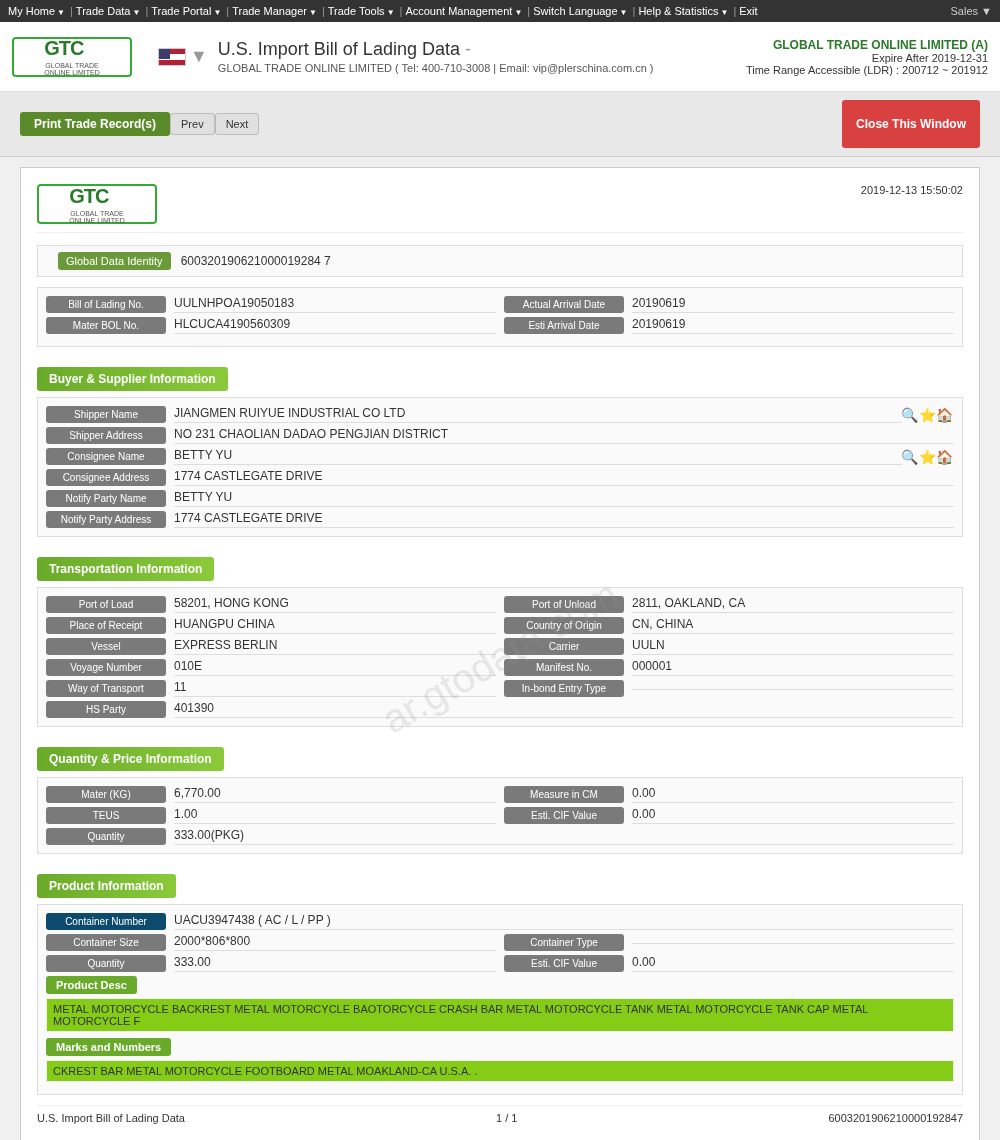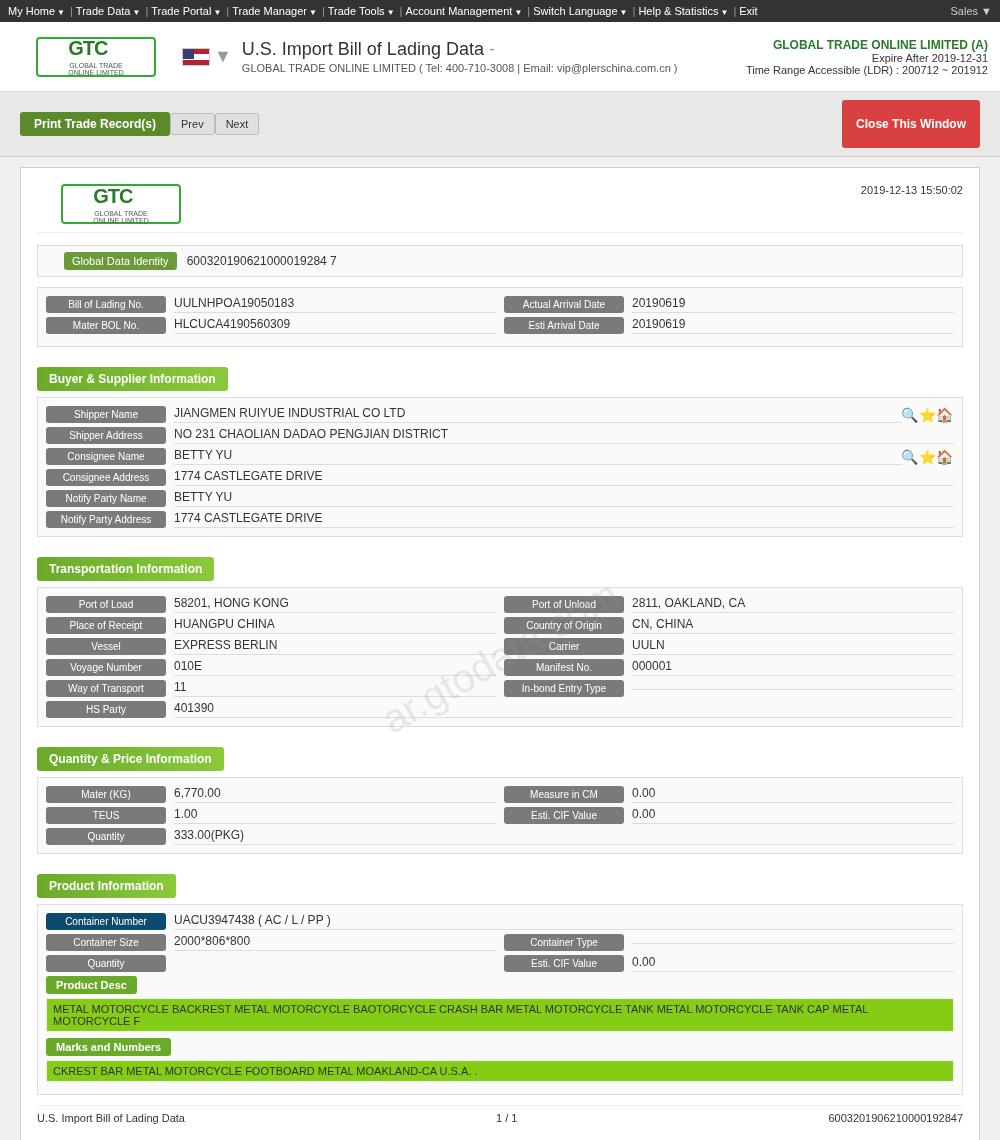--- a/index.html
+++ b/index.html
@@ -31,27 +31,27 @@
     .btn-print { background: #5a8a2a; color: #fff; border: none; padding: 5px 14px; border-radius: 3px; cursor: pointer; font-size: 12px; font-weight: bold; }
     .btn-nav { background: #e0e0e0; color: #333; border: 1px solid #bbb; padding: 4px 10px; border-radius: 3px; cursor: pointer; font-size: 11px; }
     .btn-close { background: #d94040; color: #fff; border: none; padding: 17px 14px; border-radius: 3px; cursor: pointer; font-size: 12px; font-weight: bold; margin-left: auto; }
 
     
     .main-content { background: #fff; margin: 10px 20px; border: 1px solid #ccc; padding: 16px; }
 
     
     .doc-header { display: flex; justify-content: space-between; align-items: flex-start; margin-bottom: 12px; padding-bottom: 8px; border-bottom: 1px solid #eee; }
     .doc-logo { display: flex; flex-direction: column; }
-    .doc-logo-img { width: 120px; height: 40px; border: 2px solid #3a3; border-radius: 4px; display: flex; align-items: center; justify-content: center; margin-left: 24px; }
+    .doc-logo-img { width: 120px; height: 40px; border: 2px solid #3a3; border-radius: 4px; display: flex; align-items: center; justify-content: center; }
     .doc-logo-text { font-size: 20px; font-weight: bold; color: #2a7a2a; letter-spacing: -1px; }
     .doc-logo-sub { font-size: 7px; color: #555; text-align: center; margin-top: 2px; }
     .doc-datetime { font-size: 11px; color: #333; }
 
     
-    .identity-row { display: flex; align-items: center; background: #f9f9f9; border: 1px solid #ddd; padding: 6px 26px; margin-bottom: 10px; }
+    .identity-row { display: flex; align-items: center; background: #f9f9f9; border: 1px solid #ddd; padding: 6px 20px; margin-bottom: 10px; }
     .identity-label { background: #6a9a3a; color: #fff; padding: 3px 8px; border-radius: 3px; font-size: 11px; margin-right: 10px; white-space: nowrap; }
     .identity-value { font-size: 12px; color: #333; }
     .info-row { display: flex; align-items: center; margin-bottom: 4px; }
     .info-row:last-child { margin-bottom: 0; }
     .field-label { background: #7a7a7a; color: #fff; padding: 3px 8px; border-radius: 3px; font-size: 10px; min-width: 120px; text-align: center; margin-right: 8px; white-space: nowrap; }
     .field-value { font-size: 12px; color: #333; flex: 1; border-bottom: 1px solid #ddd; padding-bottom: 2px; }
 
     
     .section-header { background: linear-gradient(to right, #6aaa2a, #8aca3a); color: #fff; padding: 5px 12px; border-radius: 3px; font-size: 12px; font-weight: bold; margin: 10px 0 6px 0; display: inline-block; }
     .icon-btn { cursor: pointer; font-size: 14px; }
@@ -317,20 +317,21 @@
         <span class="field-value">2000*806*800</span>
       </div>
       <div class="bol-half">
         <span class="field-label">Container Type</span>
         <span class="field-value"></span>
       </div>
     </div>
     <div class="bol-info-row">
       <div class="bol-half">
         <span class="field-label">Quantity</span>
+        <span class="field-value">333.00</span>
       </div>
       <div class="bol-half">
         <span class="field-label">Esti. CIF Value</span>
         <span class="field-value">0.00</span>
       </div>
     </div>
     <div style="margin-bottom:6px;">
       <div class="product-label">Product Desc</div>
       <div class="product-text">METAL MOTORCYCLE BACKREST METAL MOTORCYCLE BAOTORCYCLE CRASH BAR METAL MOTORCYCLE TANK METAL MOTORCYCLE TANK CAP METAL MOTORCYCLE F</div>
     </div>

